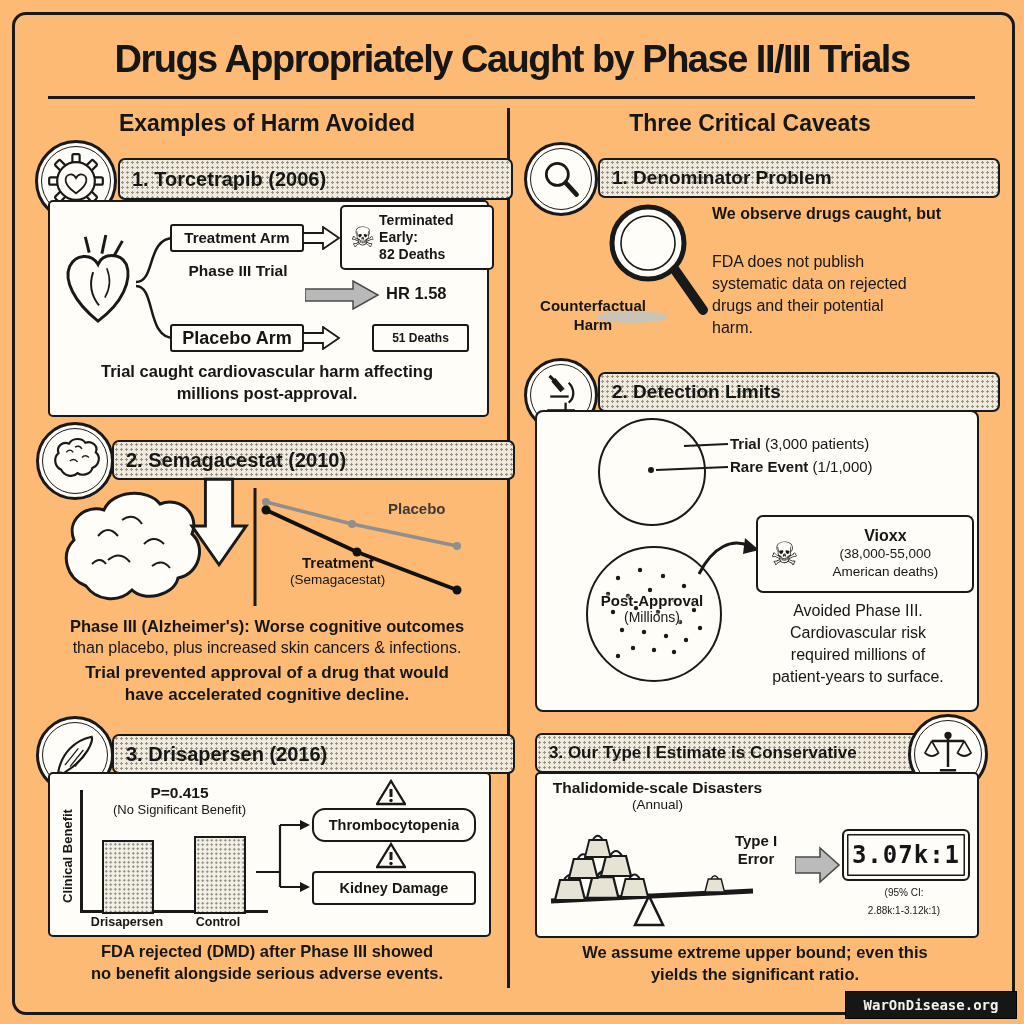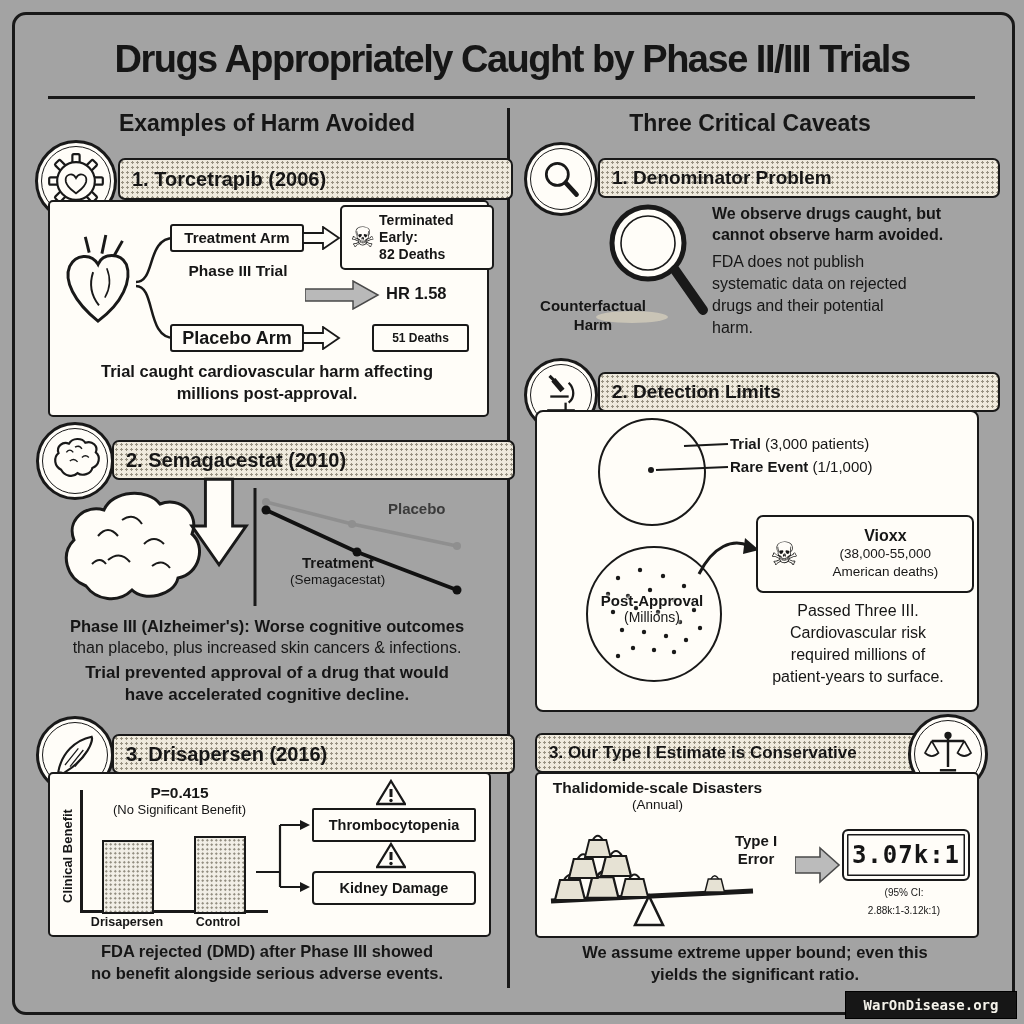--- a/index.html
+++ b/index.html
@@ -1,16 +1,16 @@
 <!DOCTYPE html>
 <html><head>
 <meta charset="utf-8">
 <style>
   html,body{margin:0;padding:0;background:#d8d4c8;}
-  .canvas{position:relative;width:1024px;height:1024px;background:#a3a3a3;
+  .canvas{position:relative;width:1024px;height:1024px;background:#fdba74;
           font-family:"Liberation Sans",sans-serif;color:#161616;overflow:hidden;}
   .abs{position:absolute;}
   .b{font-weight:bold;}
   .ctr{text-align:center;}
   .nowrap{white-space:nowrap;}
   .frame{border:3px solid #191919;border-radius:14px;}
   .box{background:#fffdf8;border:2px solid #191919;border-radius:5px;}
   .strip{background-color:#efeadd;
          background-image:radial-gradient(circle,#989282 1px,transparent 1.35px);
          background-size:5px 5px;
@@ -223,21 +223,21 @@
     </svg>
   </div>
 
   <div class="abs" style="left:376px;top:779px;">
     <svg width="30" height="28" viewBox="0 0 30 28">
       <polygon points="15,2 29,25 1,25" fill="#fffdf8" stroke="#191919" stroke-width="2.3"></polygon>
       <line x1="15" y1="10" x2="15" y2="18" stroke="#191919" stroke-width="3"></line>
       <circle cx="15" cy="21.5" r="1.7" fill="#191919"></circle>
     </svg>
   </div>
-  <div class="abs box ctr b nowrap" style="left:312px;top:808px;width:160px;height:30px;line-height:30px;font-size:14.5px;border-radius:2px;">Thrombocytopenia</div>
+  <div class="abs box ctr b nowrap" style="left:312px;top:808px;width:160px;height:30px;line-height:30px;font-size:14.5px;border-radius:13px;">Thrombocytopenia</div>
 
   <div class="abs" style="left:376px;top:842px;">
     <svg width="30" height="28" viewBox="0 0 30 28">
       <polygon points="15,2 29,25 1,25" fill="#fffdf8" stroke="#191919" stroke-width="2.3"></polygon>
       <line x1="15" y1="10" x2="15" y2="18" stroke="#191919" stroke-width="3"></line>
       <circle cx="15" cy="21.5" r="1.7" fill="#191919"></circle>
     </svg>
   </div>
   <div class="abs box ctr b nowrap" style="left:312px;top:871px;width:160px;height:30px;line-height:30px;font-size:14.5px;border-radius:4px;">Kidney Damage</div>
 
@@ -266,21 +266,20 @@
       <line x1="85" y1="75" x2="113" y2="115" stroke="#191919" stroke-width="10" stroke-linecap="round"></line>
     </svg>
   </div>
   <div class="abs ctr b" style="left:526px;top:296px;width:134px;font-size:15px;line-height:19px;">
     <div>Counterfactual</div>
     <div>Harm</div>
   </div>
 
   <div class="abs b" style="left:712px;top:203px;width:266px;font-size:16px;line-height:21px;">
     <div>We observe drugs caught, but</div>
-    <div>cannot observe harm avoided.</div>
   </div>
   <div class="abs" style="left:712px;top:251px;width:266px;font-size:16px;line-height:22px;">
     <div>FDA does not publish</div>
     <div>systematic data on rejected</div>
     <div>drugs and their potential</div>
     <div>harm.</div>
   </div>
 
   <div class="abs strip" style="left:598px;top:372px;width:374px;height:36px;font-size:19px;">
     <span>2. Detection Limits</span>
@@ -360,21 +359,21 @@
   <div class="abs box" style="left:756px;top:515px;width:202px;height:74px;border-radius:7px;display:flex;align-items:center;padding:0 6px;">
     <span class="skull" style="font-size:32px;margin:0 6px;">☠</span>
     <span class="ctr" style="flex:1;line-height:18px;">
       <div class="b" style="font-size:16px;">Vioxx</div>
       <div style="font-size:13.5px;">(38,000-55,000</div>
       <div style="font-size:13.5px;">American deaths)</div>
     </span>
   </div>
 
   <div class="abs ctr" style="left:752px;top:600px;width:212px;font-size:16px;line-height:22px;">
-    <div>Passed Three III.</div>
+    <div>Avoided Phase III.</div>
     <div>Cardiovascular risk</div>
     <div>required millions of</div>
     <div>patient-years to surface.</div>
   </div>
 
   <div class="abs strip" style="left:535px;top:733px;width:372px;height:36px;font-size:17px;">
     <span>3. Our Type I Estimate is Conservative</span>
   </div>
   <div class="abs badge" style="left:908px;top:714px;width:74px;height:74px;">
     <span>

